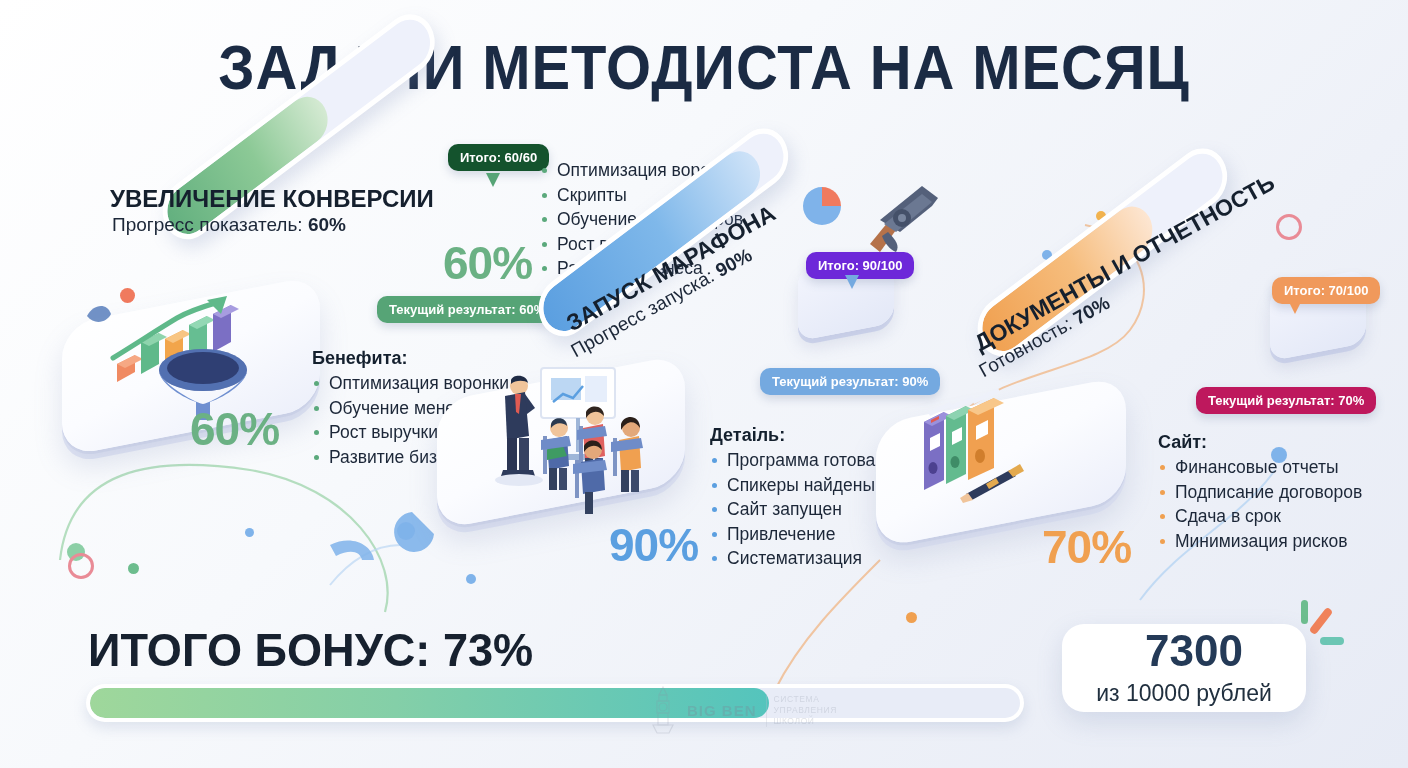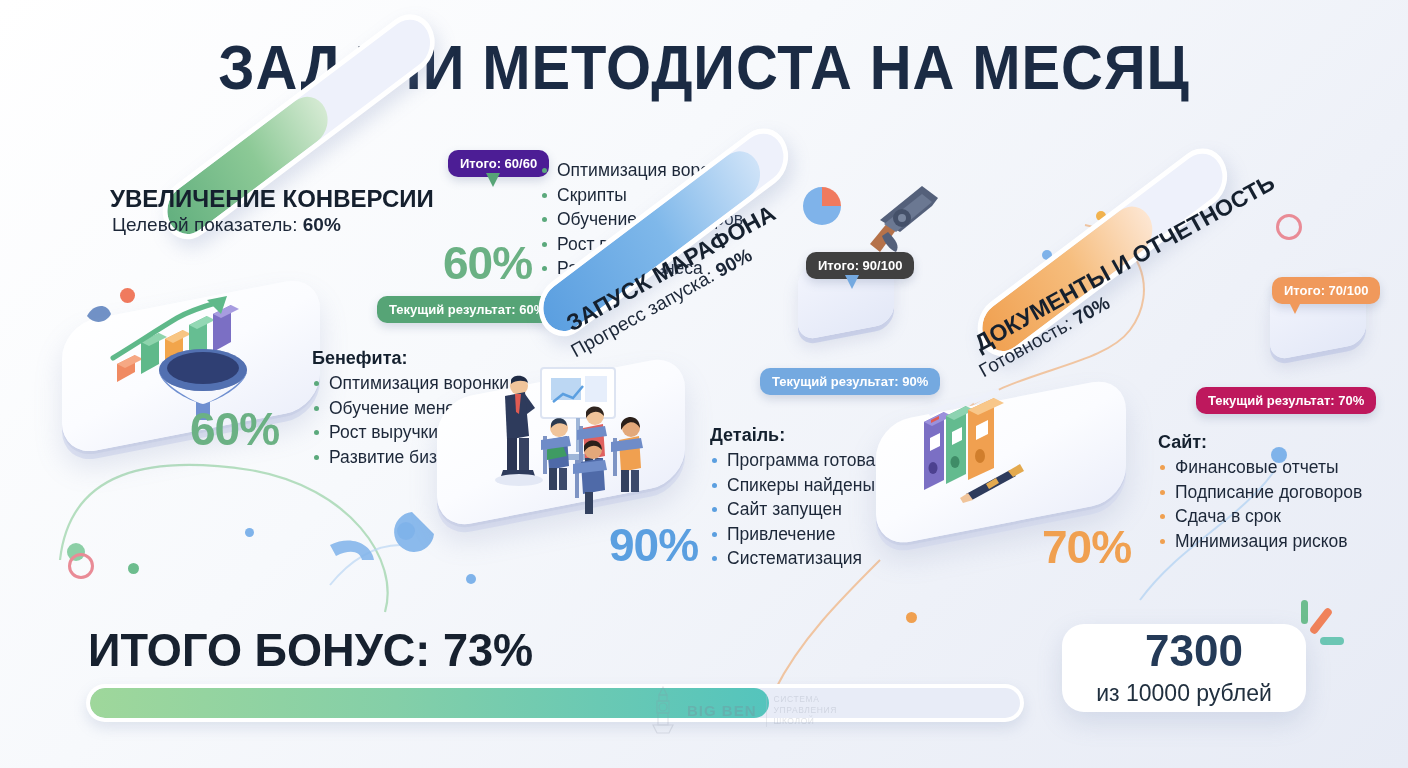--- a/index.html
+++ b/index.html
@@ -154,25 +154,25 @@
     </svg>
 
     <div class="bar-outer" style="left:180px;top:195px;width:328px;height:56px;transform:rotate(-29deg) skewY(-8deg);transform-origin:left bottom;">
       <div class="bar-track" style="background:#eef1fb;">
         <div class="bar-fill" id="fill-conversion" style="background: linear-gradient(90deg, rgb(99, 176, 127) 0%, rgb(140, 201, 150) 55%, rgb(213, 234, 211) 100%); width: 60%;"></div>
       </div>
     </div>
 
     <div class="sec-title" style="left:110px;top:185px;font-size:24px;color:#15202e;">УВЕЛИЧЕНИЕ КОНВЕРСИИ</div>
     <div class="sec-sub" style="left:112px;top:214px;color:#1c2738;">
-      <span>Целевой показатель:</span>
+      <span>Прогресс показатель:</span>
       <b>60%</b>
     </div>
 
-    <div class="badge" style="left:448px;top:150px;background:#4c1d95;">Итого: 60/60</div>
+    <div class="badge" style="left:448px;top:144px;background:#14532d;">Итого: 60/60</div>
     <div class="abs" style="left:486px;top:173px;width:0;height:0;border-left:7px solid transparent;border-right:7px solid transparent;border-top:14px solid #56a476;"></div>
 
     <div class="badge" style="left:377px;top:296px;background:#56a476;">Текущий результат: 60%</div>
 
     <div class="bigpct" style="left:443px;top:236px;font-size:46px;color:#6bb184;">60%</div>
     <div class="bigpct" style="left:190px;top:402px;font-size:46px;color:#6bb184;">60%</div>
 
     <div class="listbox" style="left:540px;top:158px;">
       <ul class="bl" id="list-conv-top">
           <li style="--c: #5ba97c;">Оптимизация воронки</li>
@@ -277,21 +277,21 @@
         <div class="bar-fill" id="fill-marathon" style="background: linear-gradient(90deg, rgb(91, 159, 224) 0%, rgb(127, 184, 234) 55%, rgb(207, 227, 248) 100%); width: 90%;"></div>
       </div>
     </div>
 
     <div class="sec-title" style="left:575px;top:310px;font-size:23px;color:#15202e;transform:rotate(-29deg);transform-origin:left bottom;">ЗАПУСК МАРАФОНА</div>
     <div class="sec-sub" style="left:578px;top:340px;color:#1c2738;transform:rotate(-29deg);transform-origin:left bottom;">
       <span>Прогресс запуска:</span>
       <b>90%</b>
     </div>
 
-    <div class="badge" style="left:806px;top:252px;background:#404040;">Итого: 90/100</div>
+    <div class="badge" style="left:806px;top:252px;background:#6d28d9;">Итого: 90/100</div>
     <div class="abs" style="left:845px;top:275px;width:0;height:0;border-left:7px solid transparent;border-right:7px solid transparent;border-top:14px solid #74a9e0;"></div>
 
     <div class="badge" style="left:760px;top:368px;background:#74a9e0;">Текущий результат: 90%</div>
 
     <div class="bigpct" style="left:609px;top:518px;font-size:46px;color:#5b9fe0;">90%</div>
 
     <div class="listbox" style="left:710px;top:425px;">
       <div class="list-head">Детаіль:</div>
       <ul class="bl" id="list-mara">
           <li style="--c: #5b9fe0;">Программа готова</li>

